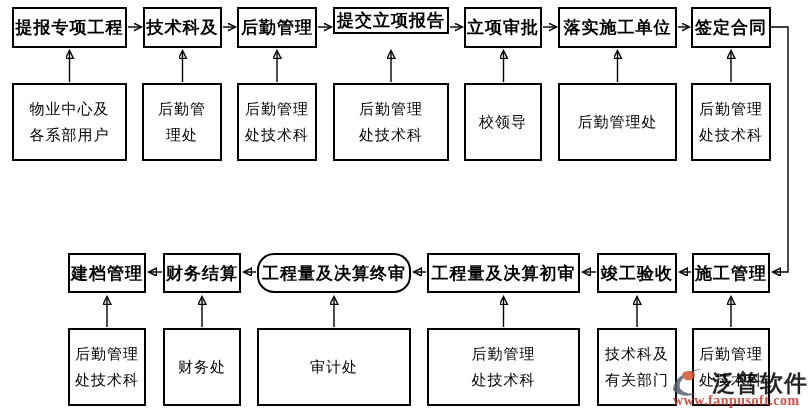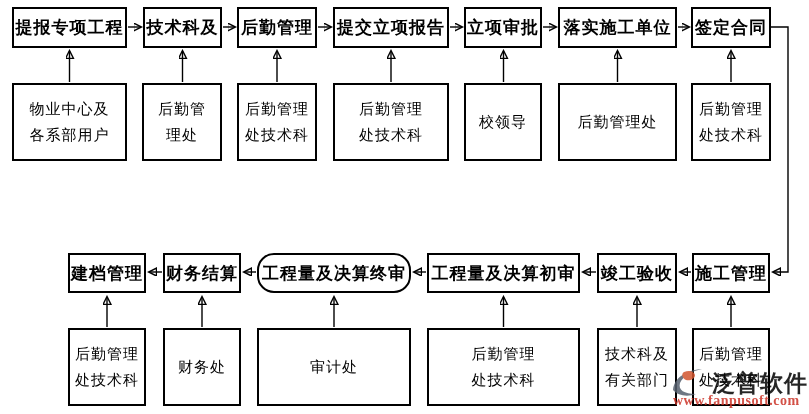--- a/index.html
+++ b/index.html
@@ -69,21 +69,21 @@
   }
 </style>
 </head>
 <body>
 
 <div id="canvas">
 
   <div class="box process" style="left:12px;top:7px;width:115px;height:41px;">提报专项工程</div>
   <div class="box process" style="left:143px;top:7px;width:79px;height:41px;">技术科及</div>
   <div class="box process" style="left:237px;top:7px;width:80px;height:41px;">后勤管理</div>
-  <div class="box process" style="left:333px;top:7px;width:116px;height:41px;">提交立项报告</div>
+  <div class="box process" style="left:333px;top:7px;width:116px;height:27px;">提交立项报告</div>
   <div class="box process" style="left:464px;top:7px;width:78px;height:41px;">立项审批</div>
   <div class="box process" style="left:558px;top:7px;width:119px;height:41px;">落实施工单位</div>
   <div class="box process" style="left:691px;top:7px;width:80px;height:41px;">签定合同</div>
 
   <div class="box dept" style="left:12px;top:83px;width:115px;height:78px;">物业中心及
 各系部用户</div>
   <div class="box dept" style="left:142px;top:83px;width:80px;height:78px;">后勤管
 理处</div>
   <div class="box dept" style="left:237px;top:83px;width:80px;height:78px;">后勤管理
 处技术科</div>

